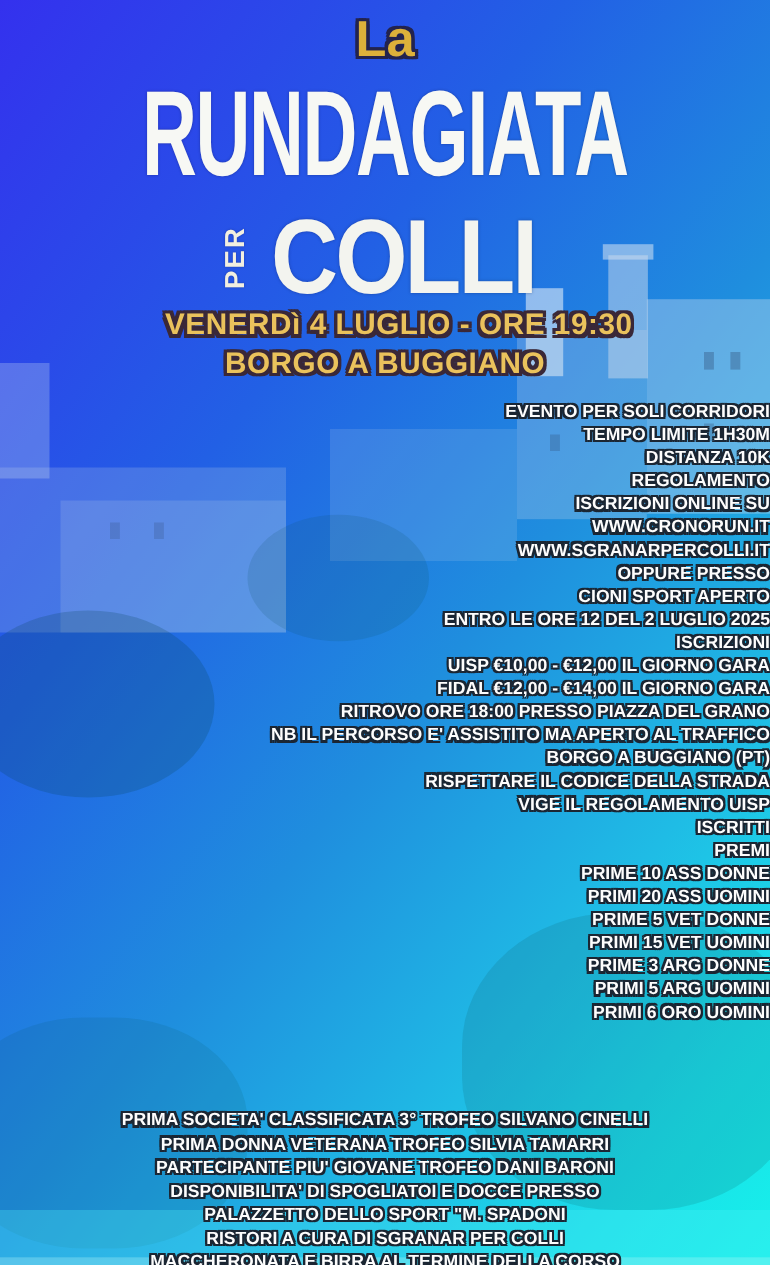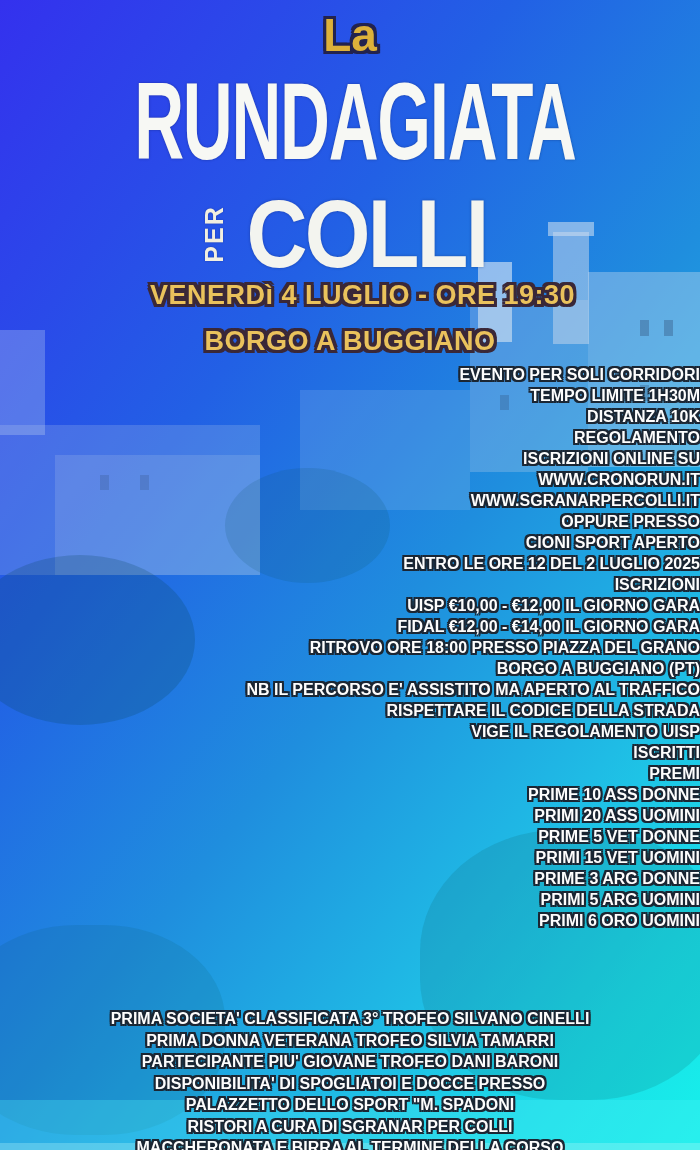--- a/index.html
+++ b/index.html
@@ -41,21 +41,21 @@
   .ph-strip-bottom{ left:0; top:1143px; width:700px; height:7px;  background:rgba(185,250,250,0.30); }
 
   
   .center-abs { position:absolute; left:0; right:0; text-align:center; }
 
   .title-la {
     top:10px; font-size:46px; font-weight:bold; color:#DDB13A; line-height:1.1;
     text-shadow:-3px -3px 0 #23234E, 3px -3px 0 #23234E, -3px 3px 0 #23234E, 3px 3px 0 #23234E,
                 -3px 0 0 #23234E, 3px 0 0 #23234E, 0 -3px 0 #23234E, 0 3px 0 #23234E;
   }
-  .title-main { top:62px;text-align:right; }
+  .title-main { top:62px; }
   .title-main span {
     display:inline-block; font-size:108px; line-height:1.1; font-weight:bold;
     color:#F7F8F4; letter-spacing:-2px; transform:scaleX(0.64) scaleY(1.02);
     text-shadow:0 0 3px rgba(18,24,70,0.45);
   }
   .title-sub { position:absolute; top:186px; left:0; right:0; display:flex; align-items:center; justify-content:center; }
   .per-box { position:relative; width:32px; height:86px; }
   .per-box span {
     position:absolute; left:50%; top:50%;
     transform:translate(-50%,-50%) rotate(-90deg);
@@ -67,21 +67,21 @@
     color:#F3F4EF; letter-spacing:-3px; transform:scaleX(0.88);
     text-shadow:0 0 3px rgba(18,24,70,0.4);
   }
 
   .gold-line {
     font-size:27px; font-weight:bold; letter-spacing:0.5px; color:#EAC25C; white-space:nowrap;
     text-shadow:-3px -3px 0 #3A2838, 3px -3px 0 #3A2838, -3px 3px 0 #3A2838, 3px 3px 0 #3A2838,
                 -3px 0 0 #3A2838, 3px 0 0 #3A2838, 0 -3px 0 #3A2838, 0 3px 0 #3A2838;
   }
   .gold-date { top:280px;padding-left:25px; }
-  .gold-loc  { top:326px; }
+  .gold-loc  { top:315px; }
 
   .info-block   { top:364px;text-align:right; }
   .footer-block { top:1008px; }
   .info-line, .footer-line {
     white-space:nowrap; font-weight:bold; color:#FDFDFD; letter-spacing:0;
     font-size:16px; line-height:21px;
     text-shadow:-2px -2px 0 #1B2633, 2px -2px 0 #1B2633, -2px 2px 0 #1B2633, 2px 2px 0 #1B2633,
                 -2px 0 0 #1B2633, 2px 0 0 #1B2633, 0 -2px 0 #1B2633, 0 2px 0 #1B2633;
   }
   .footer-line { line-height:21.5px; }
@@ -139,22 +139,22 @@
       <div class="info-line">ISCRIZIONI ONLINE SU</div>
       <div class="info-line">WWW.CRONORUN.IT</div>
       <div class="info-line">WWW.SGRANARPERCOLLI.IT</div>
       <div class="info-line">OPPURE PRESSO</div>
       <div class="info-line">CIONI SPORT APERTO</div>
       <div class="info-line">ENTRO LE ORE 12 DEL 2 LUGLIO 2025</div>
       <div class="info-line">ISCRIZIONI</div>
       <div class="info-line">UISP €10,00 - €12,00 IL GIORNO GARA</div>
       <div class="info-line">FIDAL €12,00 - €14,00 IL GIORNO GARA</div>
       <div class="info-line">RITROVO ORE 18:00 PRESSO PIAZZA DEL GRANO</div>
+      <div class="info-line">NB IL PERCORSO E' ASSISTITO MA APERTO AL TRAFFICO</div>
       <div class="info-line">BORGO A BUGGIANO (PT)</div>
-      <div class="info-line">NB IL PERCORSO E' ASSISTITO MA APERTO AL TRAFFICO</div>
       <div class="info-line">RISPETTARE IL CODICE DELLA STRADA</div>
       <div class="info-line">VIGE IL REGOLAMENTO UISP</div>
       <div class="info-line">ISCRITTI</div>
       <div class="info-line">PREMI</div>
       <div class="info-line">PRIME 10 ASS DONNE</div>
       <div class="info-line">PRIMI 20 ASS UOMINI</div>
       <div class="info-line">PRIME 5 VET DONNE</div>
       <div class="info-line">PRIMI 15 VET UOMINI</div>
       <div class="info-line">PRIME 3 ARG DONNE</div>
       <div class="info-line">PRIMI 5 ARG UOMINI</div>

